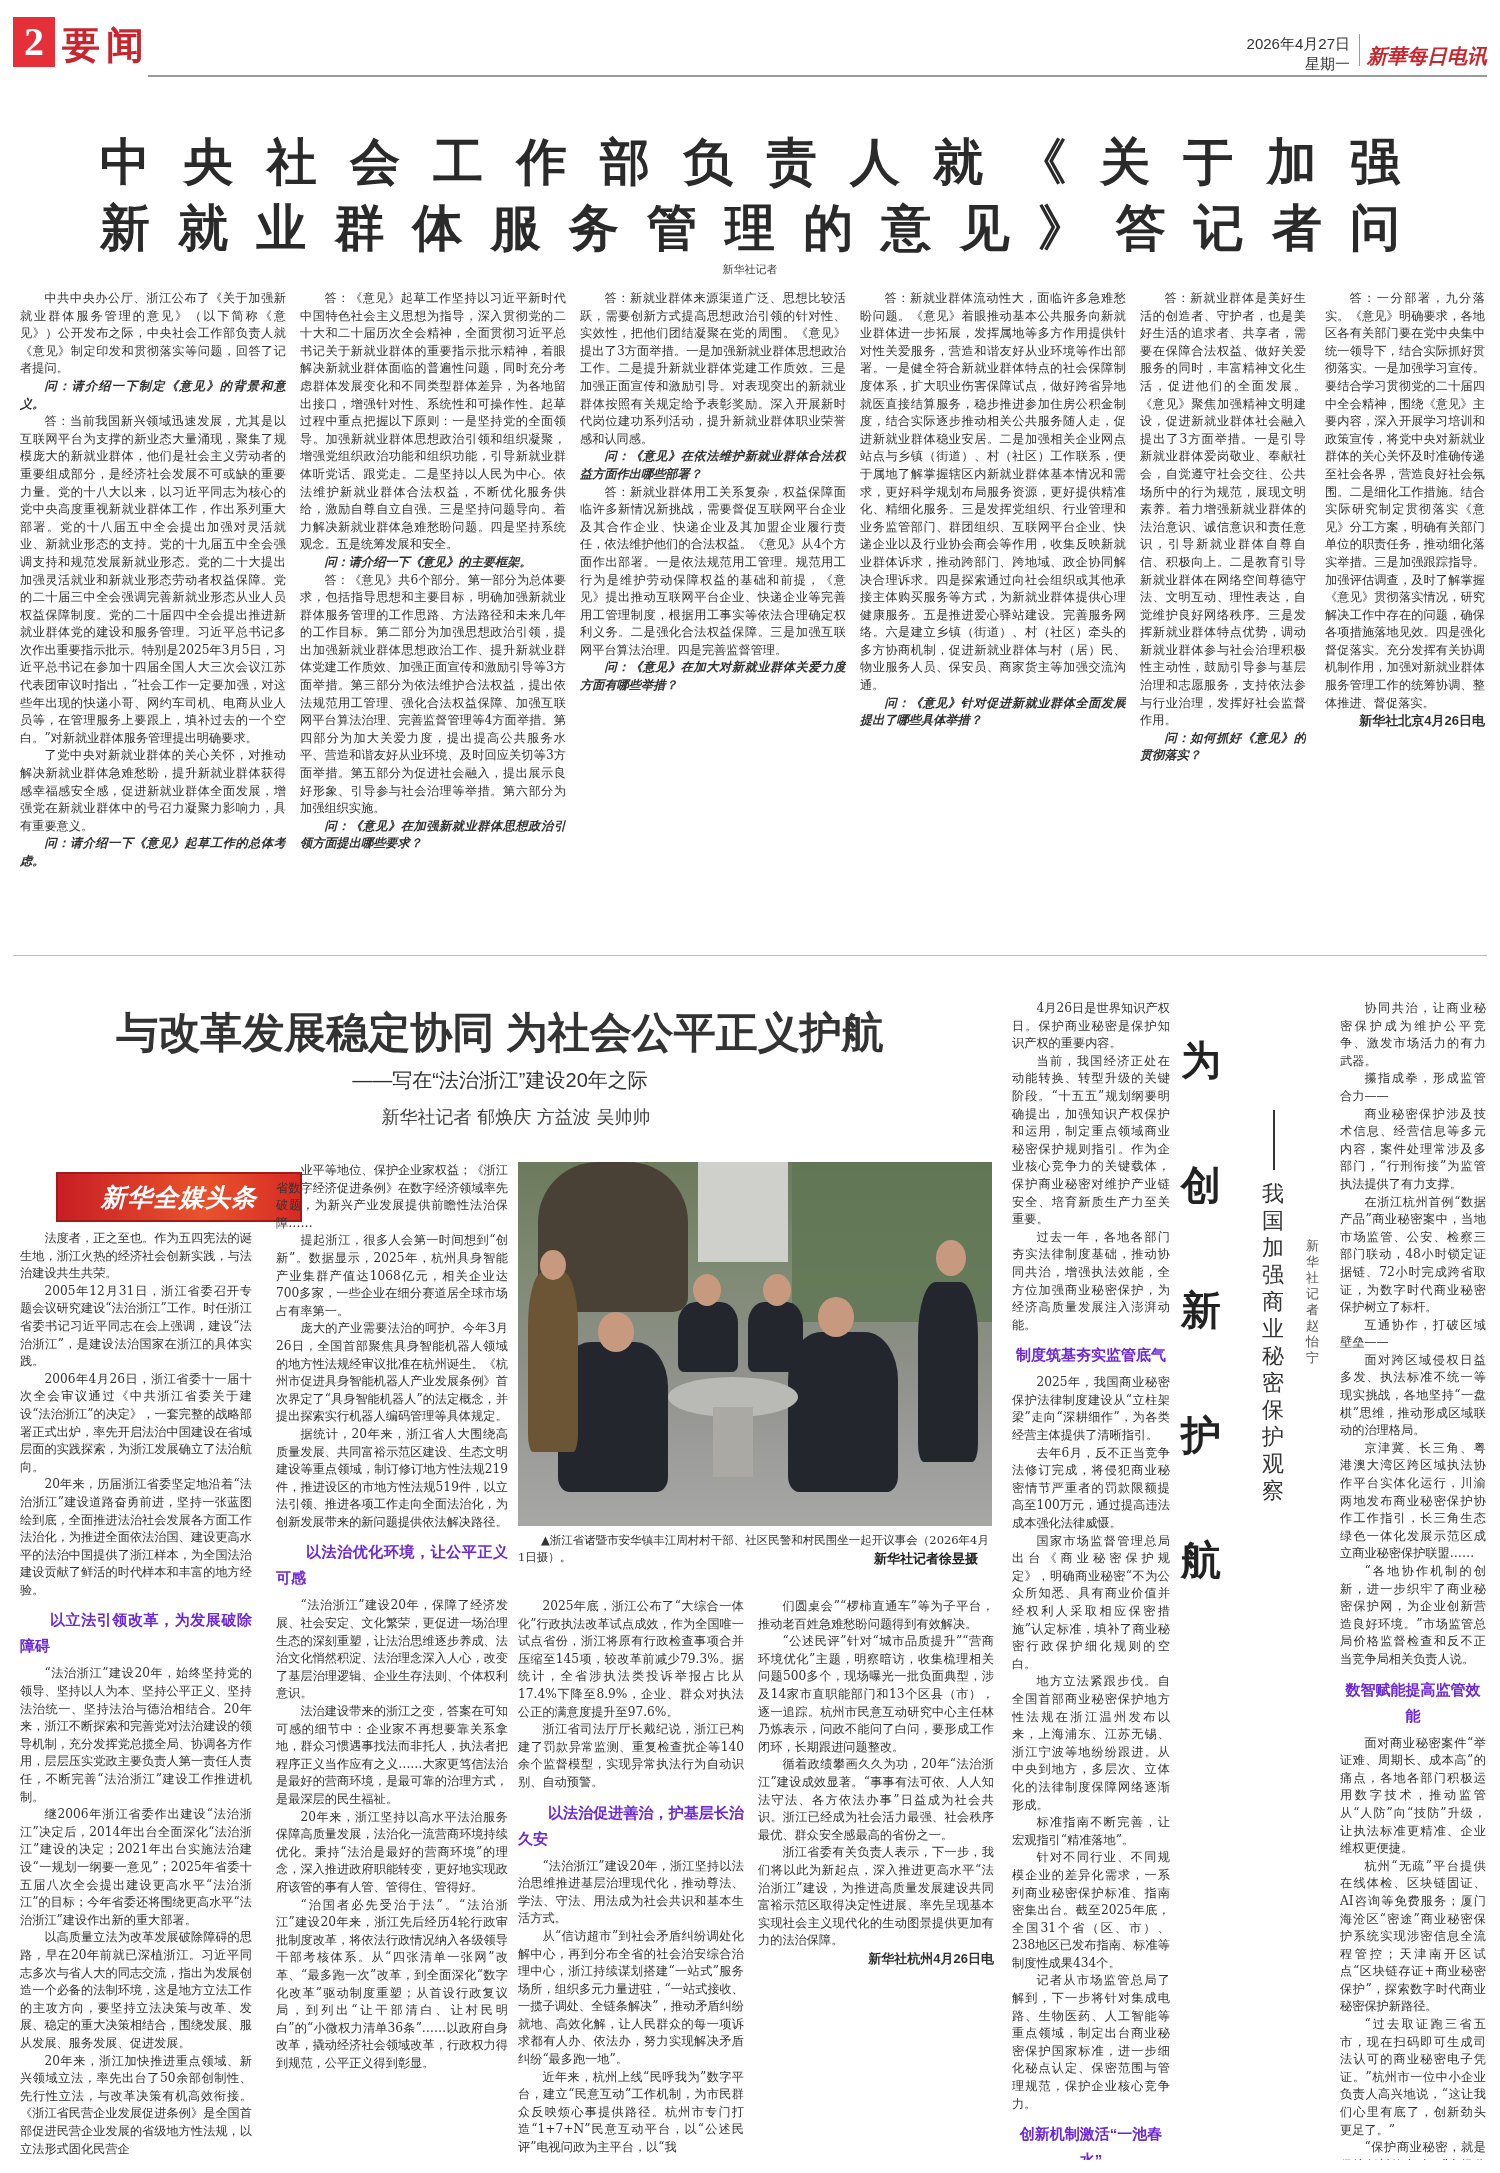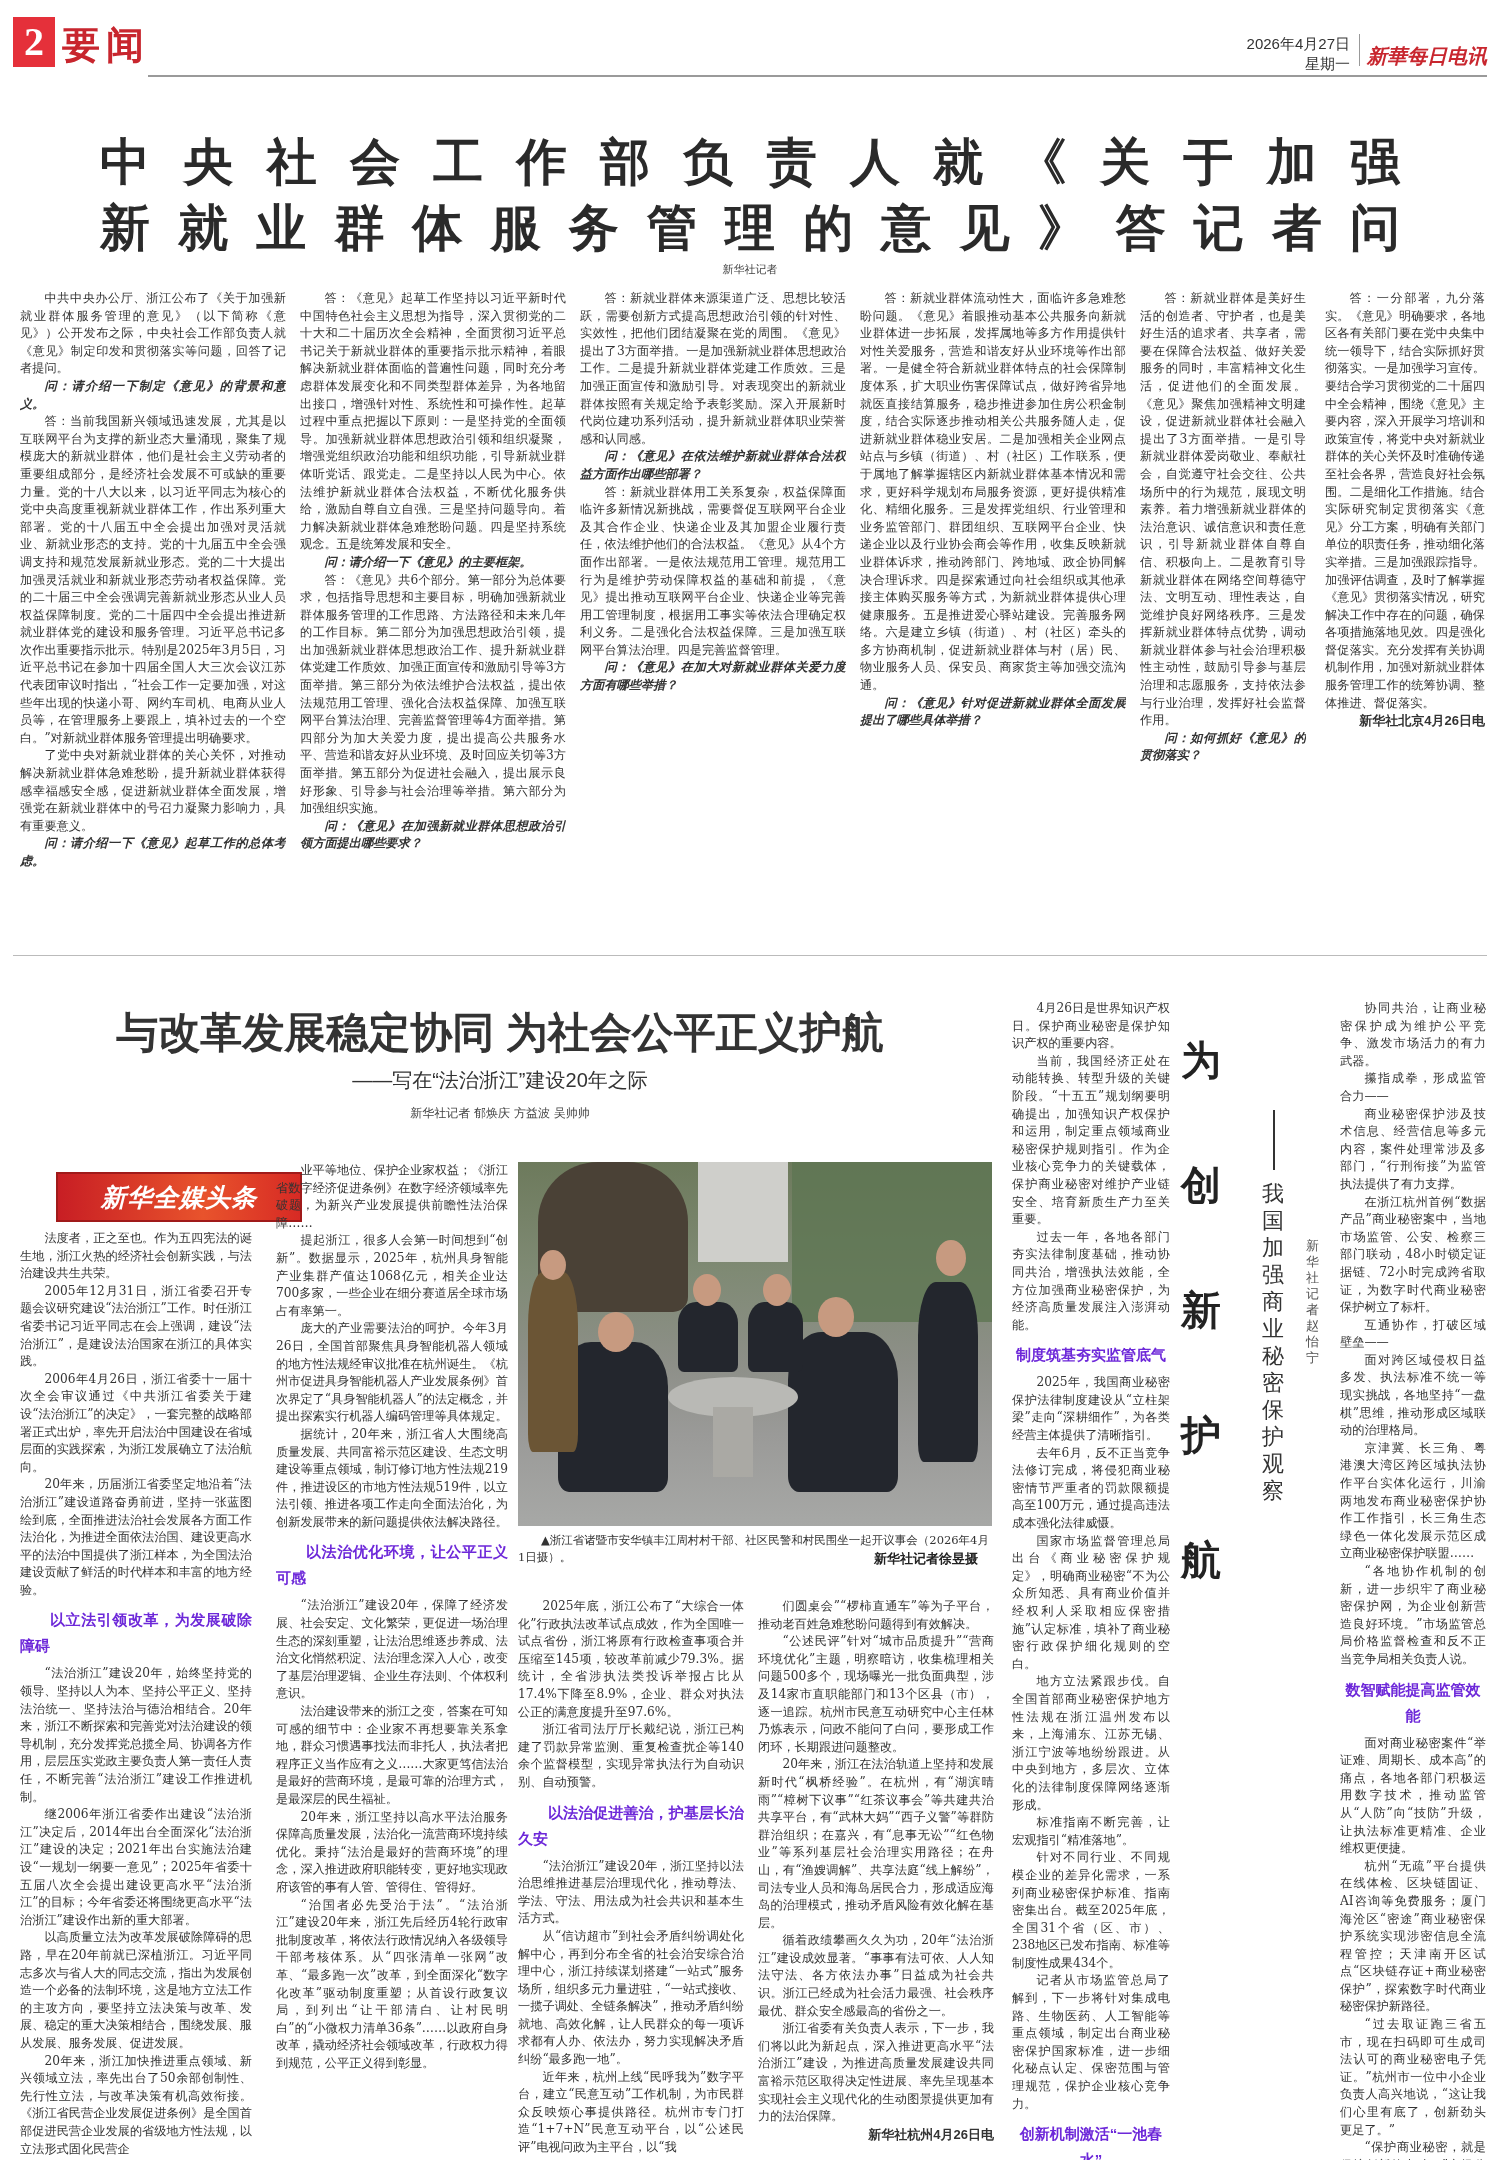--- a/index.html
+++ b/index.html
@@ -22,21 +22,21 @@
   .col p { text-indent: 2em; }
   .col .q { font-style: italic; font-weight: bold; }
   .col .sub { font-family: "Liberation Sans", sans-serif; font-weight: bold; font-size: 15px; line-height: 26px; margin: 8px 0 6px; text-indent: 2em; color: #6d28d9; }
   .col .sub.c { text-align: center; text-indent: 0; }
   .col .dl { font-family: "Liberation Sans", sans-serif; font-weight: bold; text-align: right; font-size: 13px; text-indent: 0; }
 
   .divider-h { position: absolute; left: 13px; right: 13px; border-top: 1px solid #bbb; }
 
   .hl2 { position: absolute; left: 20px; top: 1005px; width: 960px; text-align: center; font-family: "Liberation Sans", sans-serif; font-size: 42px; font-weight: bold; color: #333; }
   .sub2 { position: absolute; left: 20px; top: 1067px; width: 960px; text-align: center; font-family: "Liberation Sans", sans-serif; font-size: 20px; color: #333; }
-  .byline2 { position: absolute; left: 20px; top: 1105px; width: 960px; text-align: center; font-size: 12px; color: #444; }
+  .byline2 { position: absolute; left: 36px; top: 1105px; width: 960px; text-align: center; font-size: 18px; color: #444; }
 
   .banner { position: absolute; left: 28px; top: 1172px; width: 246px; height: 50px; background: linear-gradient(90deg, #c81e24, #e8532c 60%, #d72a24); border: 2px solid #a01a1a; color: #fff;
             font-family: "Liberation Sans", sans-serif; font-weight: bold; font-style: italic; font-size: 25px; line-height: 46px; text-align: center; letter-spacing: 1px; margin-left: 28px; }
 
   .photo { position: absolute; left: 518px; top: 1162px; width: 474px; height: 364px; overflow: hidden;
            background: linear-gradient(180deg, #6d7a5c 0%, #7f8a74 30%, #8d8f88 55%, #9a9a98 75%, #a7a8a6 100%); }
   .photo .tree { position: absolute; left: 20px; top: 0; width: 150px; height: 150px; background: #4a4136; border-radius: 40% 40% 10% 10%; }
   .photo .wall { position: absolute; left: 180px; top: 0; width: 90px; height: 100px; background: #cfcfcb; }
   .photo .bamboo { position: absolute; right: 0; top: 0; width: 200px; height: 160px; background: #5e7552; opacity: .8; }
   .photo .table { position: absolute; left: 150px; top: 215px; width: 130px; height: 40px; border-radius: 50%; background: #b9b9b5; }
@@ -160,21 +160,20 @@
     <p>2025年底，浙江公布了“大综合一体化”行政执法改革试点成效，作为全国唯一试点省份，浙江将原有行政检查事项合并压缩至145项，较改革前减少79.3%。据统计，全省涉执法类投诉举报占比从17.4%下降至8.9%，企业、群众对执法公正的满意度提升至97.6%。</p>
     <p>浙江省司法厅厅长戴纪说，浙江已构建了罚款异常监测、重复检查扰企等140余个监督模型，实现异常执法行为自动识别、自动预警。</p>
     <p class="sub">以法治促进善治，护基层长治久安</p>
     <p>“法治浙江”建设20年，浙江坚持以法治思维推进基层治理现代化，推动尊法、学法、守法、用法成为社会共识和基本生活方式。</p>
     <p>从“信访超市”到社会矛盾纠纷调处化解中心，再到分布全省的社会治安综合治理中心，浙江持续谋划搭建“一站式”服务场所，组织多元力量进驻，“一站式接收、一揽子调处、全链条解决”，推动矛盾纠纷就地、高效化解，让人民群众的每一项诉求都有人办、依法办，努力实现解决矛盾纠纷“最多跑一地”。</p>
     <p>近年来，杭州上线“民呼我为”数字平台，建立“民意互动”工作机制，为市民群众反映烦心事提供路径。杭州市专门打造“1+7+N”民意互动平台，以“公述民评”电视问政为主平台，以“我</p>
   </div>
 <div class="col" id="a2c4" style="left:758px; top:1598px; width:236px; height:562px">
     <p>们圆桌会”“椤柿直通车”等为子平台，推动老百姓急难愁盼问题得到有效解决。</p>
     <p>“公述民评”针对“城市品质提升”“营商环境优化”主题，明察暗访，收集梳理相关问题500多个，现场曝光一批负面典型，涉及14家市直职能部门和13个区县（市），逐一追踪。杭州市民意互动研究中心主任林乃炼表示，问政不能问了白问，要形成工作闭环，长期跟进问题整改。</p>
-    <p>20年来，浙江在法治轨道上坚持和发展新时代“枫桥经验”。在杭州，有“湖滨晴雨”“樟树下议事”“红茶议事会”等共建共治共享平台，有“武林大妈”“西子义警”等群防群治组织；在嘉兴，有“息事无讼”“红色物业”等系列基层社会治理实用路径；在舟山，有“渔嫂调解”、共享法庭“线上解纷”，司法专业人员和海岛居民合力，形成适应海岛的治理模式，推动矛盾风险有效化解在基层。</p>
     <p>循着政绩攀画久久为功，20年“法治浙江”建设成效显著。“事事有法可依、人人知法守法、各方依法办事”日益成为社会共识。浙江已经成为社会活力最强、社会秩序最优、群众安全感最高的省份之一。</p>
     <p>浙江省委有关负责人表示，下一步，我们将以此为新起点，深入推进更高水平“法治浙江”建设，为推进高质量发展建设共同富裕示范区取得决定性进展、率先呈现基本实现社会主义现代化的生动图景提供更加有力的法治保障。</p>
     <p class="dl">新华社杭州4月26日电</p>
   </div>
 
 <div class="col" id="a3c1" style="left:1012px; top:1000px; width:158px; height:1160px">
     <p>4月26日是世界知识产权日。保护商业秘密是保护知识产权的重要内容。</p>
     <p>当前，我国经济正处在动能转换、转型升级的关键阶段。“十五五”规划纲要明确提出，加强知识产权保护和运用，制定重点领域商业秘密保护规则指引。作为企业核心竞争力的关键载体，保护商业秘密对维护产业链安全、培育新质生产力至关重要。</p>
     <p>过去一年，各地各部门夯实法律制度基础，推动协同共治，增强执法效能，全方位加强商业秘密保护，为经济高质量发展注入澎湃动能。</p>
     <p class="sub c">制度筑基夯实监管底气</p>

